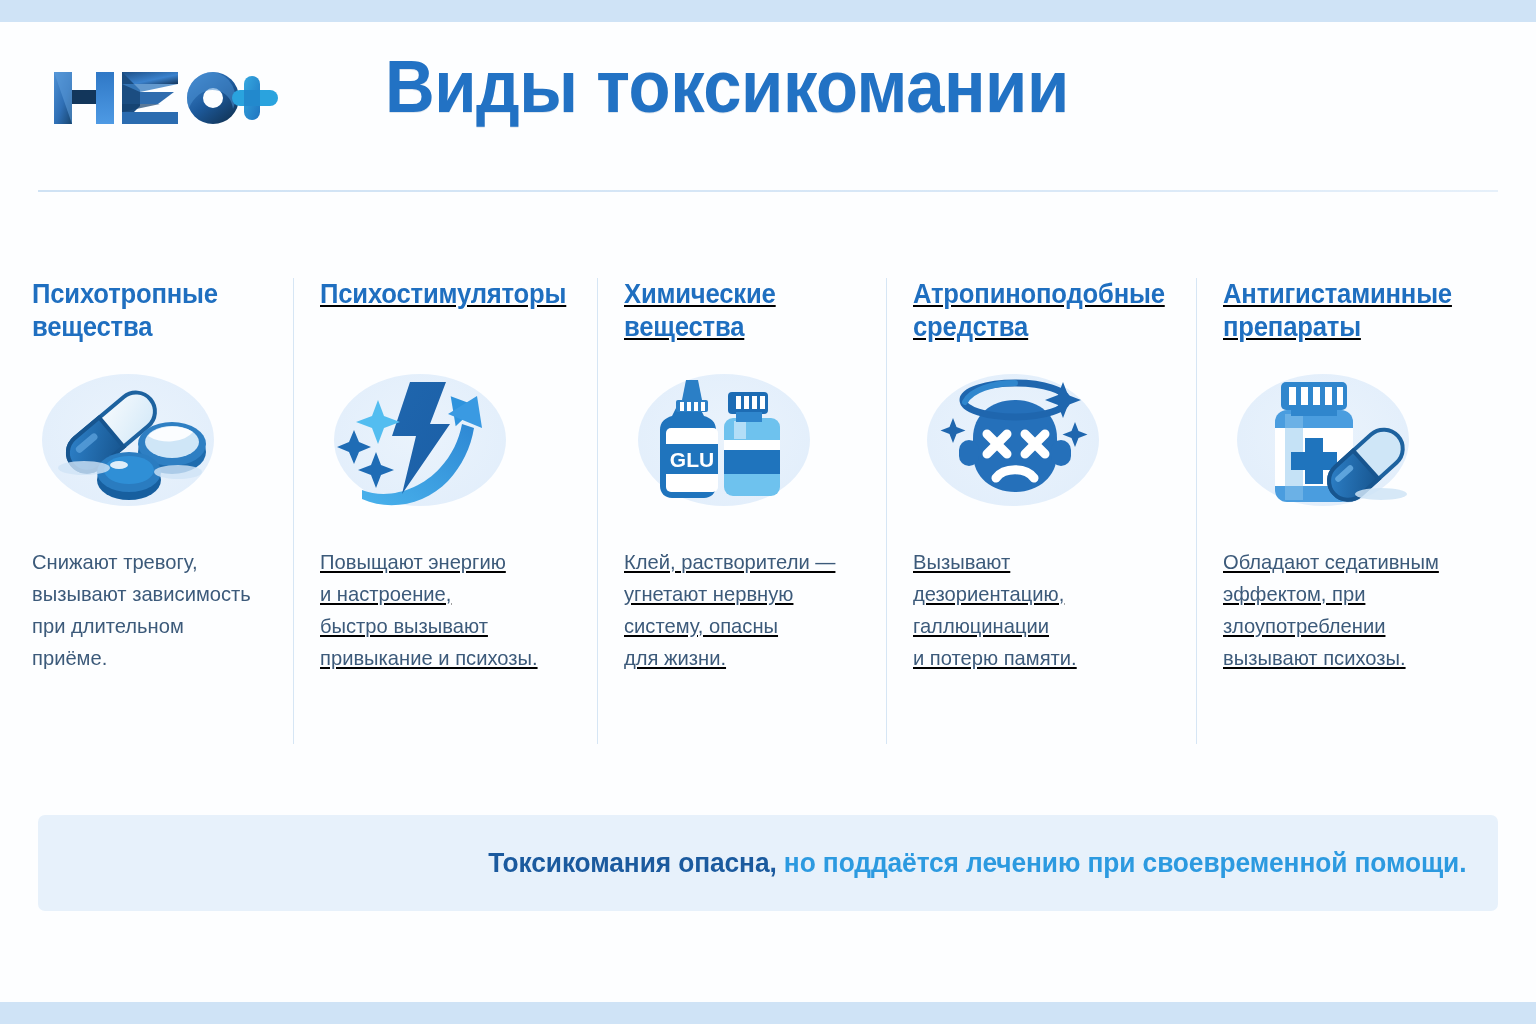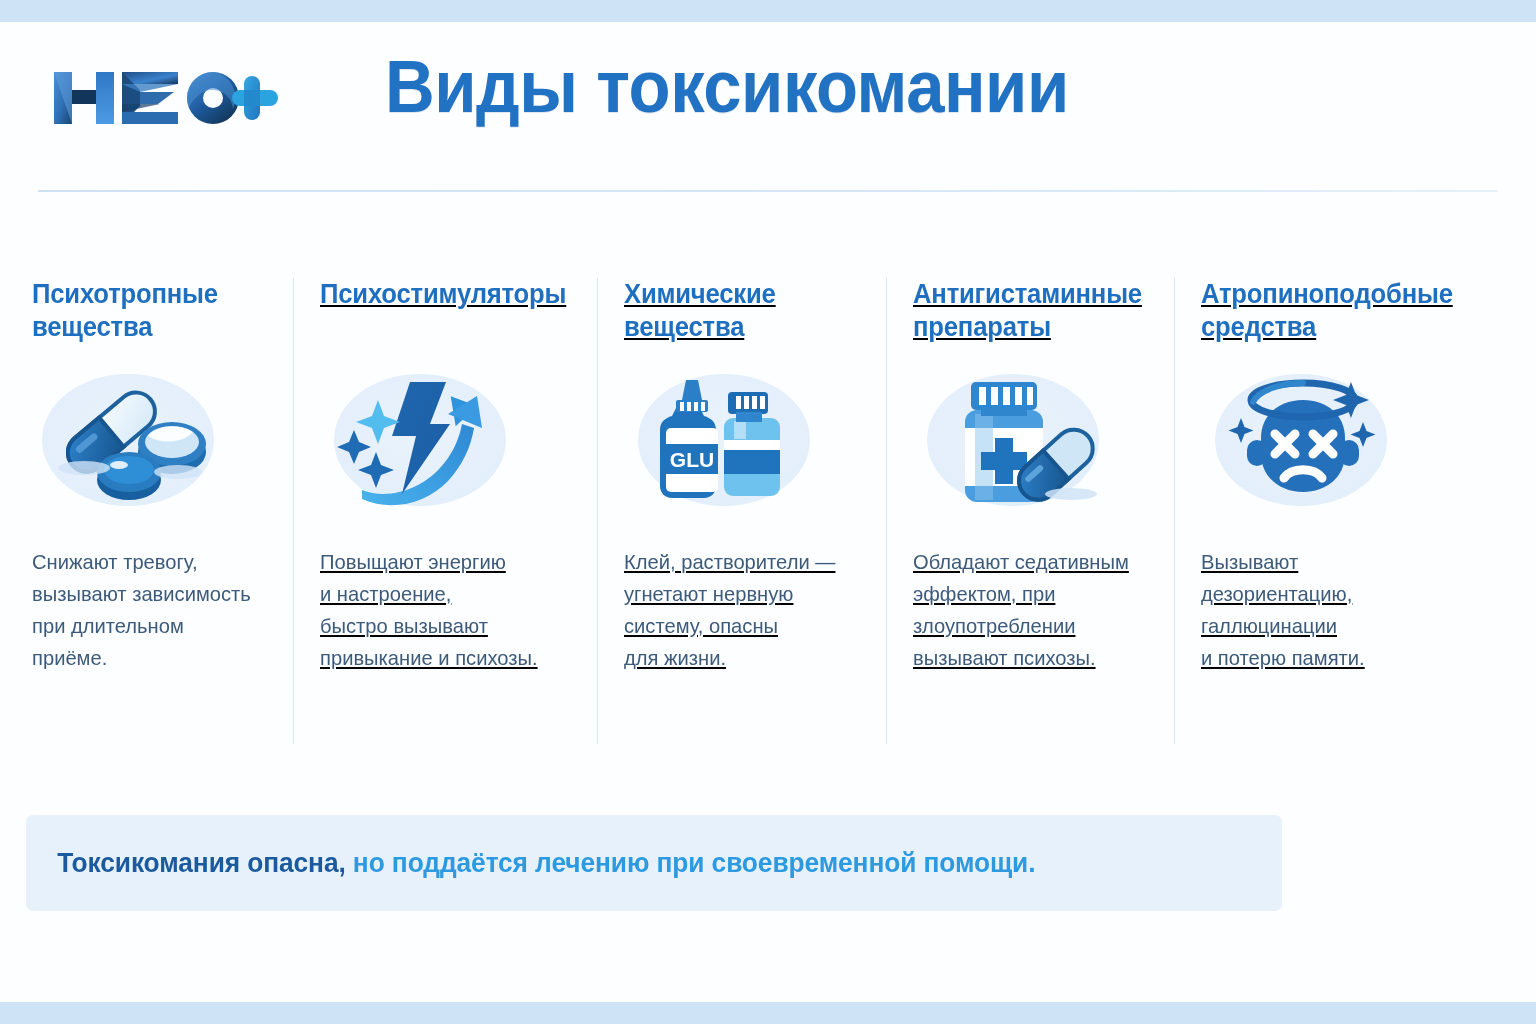--- a/index.html
+++ b/index.html
@@ -116,29 +116,29 @@
     line-height: 1.52;
     font-family: "Liberation Sans Narrow", "Liberation Sans", sans-serif;
     transform: scaleX(0.96);
     transform-origin: left top;
     white-space: pre-line;
   }
 
   
   .footer-banner {
     position: absolute;
-    left: 26px;
+    left: 38px;
     top: 815px;
-    width: 1256px;
+    width: 1460px;
     height: 96px;
     background: #e7f1fb;
     border-radius: 7px;
     display: flex;
     align-items: center;
-    justify-content: flex-start;
+    justify-content: flex-end;
   }
   .footer-text {
     font-size: 28px;
     font-weight: 700;
     font-family: "Liberation Sans Narrow", "Liberation Sans", sans-serif;
     transform: scaleX(0.94);
     white-space: nowrap;
     letter-spacing: -0.1px;
   }
   .footer-strong { color: #1b5a9e; }
@@ -328,20 +328,59 @@
           <text x="68" y="101" font-family="'Liberation Sans', sans-serif" font-size="21" font-weight="700" fill="#ffffff" text-anchor="middle">GLU</text>
         </svg>
       </div>
       <div class="col-desc">Клей, растворители —
 угнетают нервную
 систему, опасны
 для жизни.</div>
     </div>
 
     <div class="col">
+      <div class="col-title">Атропиноподобные средства</div>
+      <div class="icon-wrap">
+        <svg viewBox="0 0 205 150">
+          <defs>
+            <radialGradient id="bg4" cx="50%" cy="45%" r="62%">
+              <stop offset="0%" stop-color="#eaf3fc"></stop>
+              <stop offset="100%" stop-color="#e2eefb"></stop>
+            </radialGradient>
+          </defs>
+          <ellipse cx="100" cy="74" rx="86" ry="66" fill="url(#bg4)"></ellipse>
+
+          <path d="M60 72c0-23 18-38 42-38s42 15 42 38v16c0 23-19 38-42 38S60 111 60 88z" fill="#2570ba"></path>
+          <rect x="46" y="74" width="20" height="26" rx="10" fill="#2570ba"></rect>
+          <rect x="138" y="74" width="20" height="26" rx="10" fill="#2570ba"></rect>
+
+          <g stroke="#ffffff" stroke-width="9" stroke-linecap="round">
+            <line x1="74" y1="68" x2="94" y2="88"></line>
+            <line x1="94" y1="68" x2="74" y2="88"></line>
+            <line x1="112" y1="68" x2="132" y2="88"></line>
+            <line x1="132" y1="68" x2="112" y2="88"></line>
+          </g>
+
+          <path d="M83 112c8-11 30-11 38 0" stroke="#ffffff" stroke-width="9" fill="none" stroke-linecap="round"></path>
+
+          <ellipse cx="102" cy="34" rx="52" ry="17" fill="none" stroke="#1f66ae" stroke-width="7"></ellipse>
+          <path d="M52 36c6-12 28-19 50-19" stroke="#2f86cd" stroke-width="6" fill="none" stroke-linecap="round"></path>
+
+          <path d="M158 18 l5 13 13 5 -13 5 -5 13 -5-13 -13-5 13-5z" transform="translate(-8,-2)" fill="#1f66ae"></path>
+          <path d="M40 52 l3.5 9 9 3.5 -9 3.5 -3.5 9 -3.5-9 -9-3.5 9-3.5z" fill="#1f66ae"></path>
+          <path d="M162 56 l3.5 9 9 3.5 -9 3.5 -3.5 9 -3.5-9 -9-3.5 9-3.5z" fill="#1f66ae"></path>
+        </svg>
+      </div>
+      <div class="col-desc">Вызывают
+дезориентацию,
+галлюцинации
+и потерю памяти.</div>
+    </div>
+
+    <div class="col">
       <div class="col-title">Антигистаминные препараты</div>
       <div class="icon-wrap">
         <svg viewBox="0 0 205 150">
           <defs>
             <radialGradient id="bg5" cx="50%" cy="45%" r="62%">
               <stop offset="0%" stop-color="#eaf3fc"></stop>
               <stop offset="100%" stop-color="#e2eefb"></stop>
             </radialGradient>
             <linearGradient id="cap5" x1="0" y1="0" x2="1" y2="1">
               <stop offset="0%" stop-color="#2f84cd"></stop>
@@ -373,59 +412,20 @@
           </g>
           <ellipse cx="158" cy="128" rx="26" ry="6" fill="#cfe4f6" opacity="0.85"></ellipse>
         </svg>
       </div>
       <div class="col-desc">Обладают седативным
 эффектом, при
 злоупотреблении
 вызывают психозы.</div>
     </div>
 
-    <div class="col">
-      <div class="col-title">Атропиноподобные средства</div>
-      <div class="icon-wrap">
-        <svg viewBox="0 0 205 150">
-          <defs>
-            <radialGradient id="bg4" cx="50%" cy="45%" r="62%">
-              <stop offset="0%" stop-color="#eaf3fc"></stop>
-              <stop offset="100%" stop-color="#e2eefb"></stop>
-            </radialGradient>
-          </defs>
-          <ellipse cx="100" cy="74" rx="86" ry="66" fill="url(#bg4)"></ellipse>
-
-          <path d="M60 72c0-23 18-38 42-38s42 15 42 38v16c0 23-19 38-42 38S60 111 60 88z" fill="#2570ba"></path>
-          <rect x="46" y="74" width="20" height="26" rx="10" fill="#2570ba"></rect>
-          <rect x="138" y="74" width="20" height="26" rx="10" fill="#2570ba"></rect>
-
-          <g stroke="#ffffff" stroke-width="9" stroke-linecap="round">
-            <line x1="74" y1="68" x2="94" y2="88"></line>
-            <line x1="94" y1="68" x2="74" y2="88"></line>
-            <line x1="112" y1="68" x2="132" y2="88"></line>
-            <line x1="132" y1="68" x2="112" y2="88"></line>
-          </g>
-
-          <path d="M83 112c8-11 30-11 38 0" stroke="#ffffff" stroke-width="9" fill="none" stroke-linecap="round"></path>
-
-          <ellipse cx="102" cy="34" rx="52" ry="17" fill="none" stroke="#1f66ae" stroke-width="7"></ellipse>
-          <path d="M52 36c6-12 28-19 50-19" stroke="#2f86cd" stroke-width="6" fill="none" stroke-linecap="round"></path>
-
-          <path d="M158 18 l5 13 13 5 -13 5 -5 13 -5-13 -13-5 13-5z" transform="translate(-8,-2)" fill="#1f66ae"></path>
-          <path d="M40 52 l3.5 9 9 3.5 -9 3.5 -3.5 9 -3.5-9 -9-3.5 9-3.5z" fill="#1f66ae"></path>
-          <path d="M162 56 l3.5 9 9 3.5 -9 3.5 -3.5 9 -3.5-9 -9-3.5 9-3.5z" fill="#1f66ae"></path>
-        </svg>
-      </div>
-      <div class="col-desc">Вызывают
-дезориентацию,
-галлюцинации
-и потерю памяти.</div>
-    </div>
-
   </div>
 
   <div class="footer-banner">
     <div class="footer-text">
       <span class="footer-strong">Токсикомания опасна,</span><span class="footer-light"> но поддаётся лечению при своевременной помощи.</span>
     </div>
   </div>
 
 </div>
 

